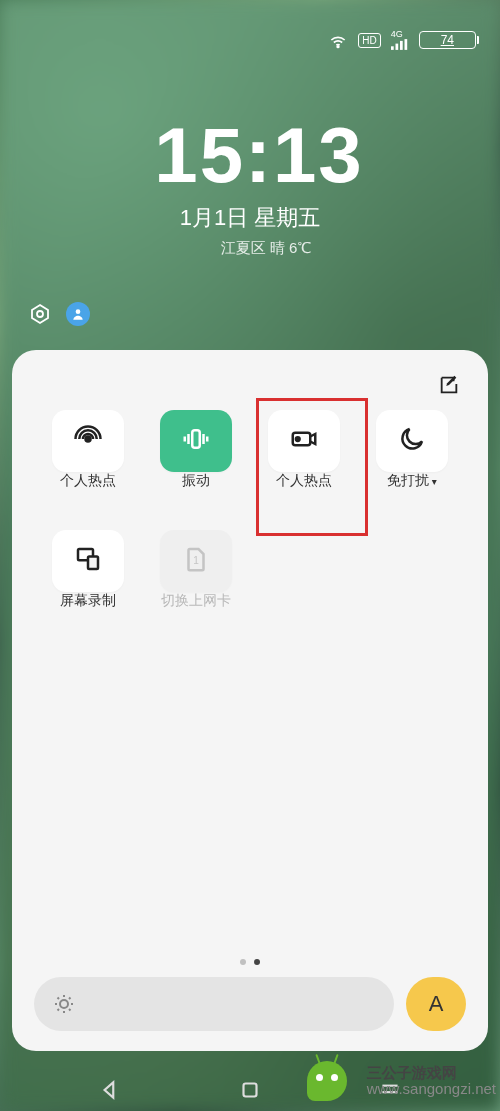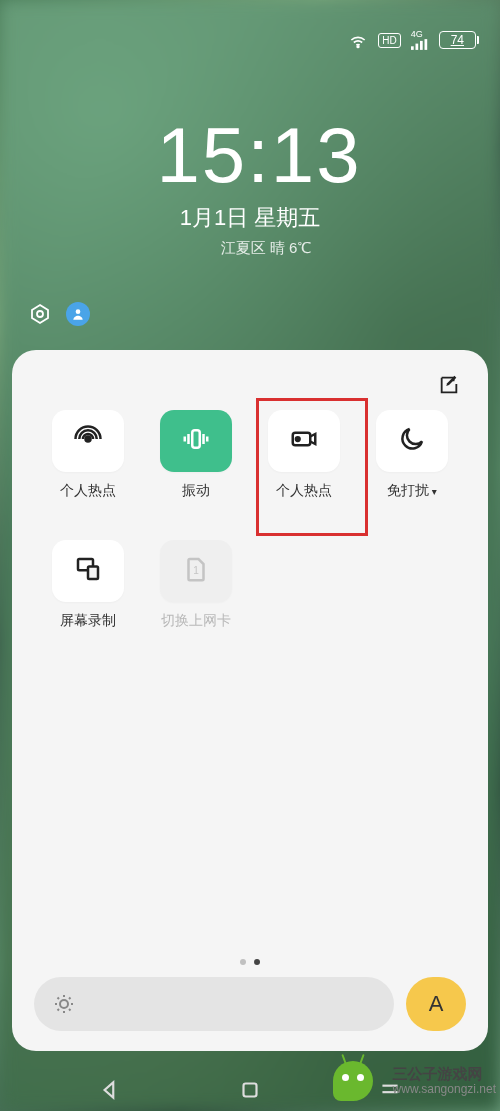--- a/index.html
+++ b/index.html
@@ -22,31 +22,31 @@
       filter: blur(8px);
     }
     .status-bar {
       position: absolute; top: 0; left: 0; right: 0;
       height: 80px; display: flex; justify-content: flex-end; align-items: center;
       padding: 0 24px; gap: 10px; color: #fff; z-index: 5;
     }
     .status-icon { display: inline-flex; align-items: center; }
     .battery-box {
       border: 1.5px solid #fff; border-radius: 4px;
-      padding: 1px 11px; font-size: 12px; position: relative; text-decoration: underline;
+      padding: 1px 21px; font-size: 12px; position: relative; text-decoration: underline;
     }
     .battery-box::after {
       content: ''; position: absolute; right: -4px; top: 4px;
       width: 2px; height: 8px; background: #fff; border-radius: 0 1px 1px 0;
     }
     .lock-info {
       position: absolute; top: 110px; left: 0; right: 0;
       text-align: center; color: #fff; z-index: 5;
     }
-    .time { font-size: 78px; font-weight: 400; letter-spacing: 2px; padding-left: 18px; }
+    .time { font-size: 78px; font-weight: 700; letter-spacing: 2px; padding-left: 18px; }
     .date { font-size: 22px; font-weight: 400; margin-top: 2px; }
     .weather { font-size: 15px; color: rgba(255,255,255,0.85); margin-top: 6px; margin-left: 32px; }
     .midbar {
       position: absolute; top: 302px; left: 0; right: 0;
       display: flex; align-items: center; justify-content: space-between;
       padding: 0 28px; color: #fff; z-index: 5;
     }
     .midbar-left { font-size: 19px; }
     .midbar-right { display: flex; align-items: center; gap: 14px; }
     .hex-icon { width: 24px; height: 24px; }
@@ -70,21 +70,21 @@
       padding: 8px 12px 0;
     }
     .tile-wrap { display: flex; flex-direction: column; align-items: center; position: relative; }
     .tile {
       width: 72px; height: 62px; border-radius: 14px;
       background: #fff; display: flex; align-items: center; justify-content: center;
       box-shadow: 0 1px 2px rgba(0,0,0,0.03);
     }
     .tile.green { background: #3fbf8c; }
     .tile svg { width: 30px; height: 30px; }
-    .tile-label { font-size: 14px; color: #333; margin-top: 10px; }
+    .tile-label { font-size: 14px; color: #333; }
     .tile-label.muted { color: #b8b8b8; }
     .red-box {
       position: absolute; border: 3px solid #d93030;
       top: 48px; left: 244px; width: 112px; height: 138px;
       pointer-events: none; z-index: 7;
     }
     .page-dots {
       display: flex; justify-content: center; gap: 8px;
       margin: 6px 0 12px;
     }
@@ -122,21 +122,21 @@
       border-radius: 50% 50% 50% 8px;
       position: relative;
     }
     .wm-eye { position:absolute; width:7px; height:7px; background:#fff; border-radius:50%; top:13px; }
     .wm-eye.l { left:9px; } .wm-eye.r { right:9px; }
     .wm-ant { position:absolute; width:2px; height:10px; background:#6ab82e; top:-7px; border-radius:1px; }
     .wm-ant.l { left:10px; transform:rotate(-20deg); }
     .wm-ant.r { right:10px; transform:rotate(20deg); }
     .wm-text { display:flex; flex-direction:column; line-height:1.1; }
     .wm-cn { font-size: 15px; font-weight:700; color:#444; }
-    .wm-url { font-size: 12px; color:#888; }
+    .wm-url { font-size: 15px; color:#888; }
   </style>
 </head>
 <body>
 
 <div class="bg-blur"></div>
 
 <div class="status-bar">
   <span class="status-icon">
     <svg viewBox="0 0 24 24" width="20" height="20" fill="none" stroke="#fff" stroke-width="2">
         <path d="M4 12a12 12 0 0116 0"></path>

